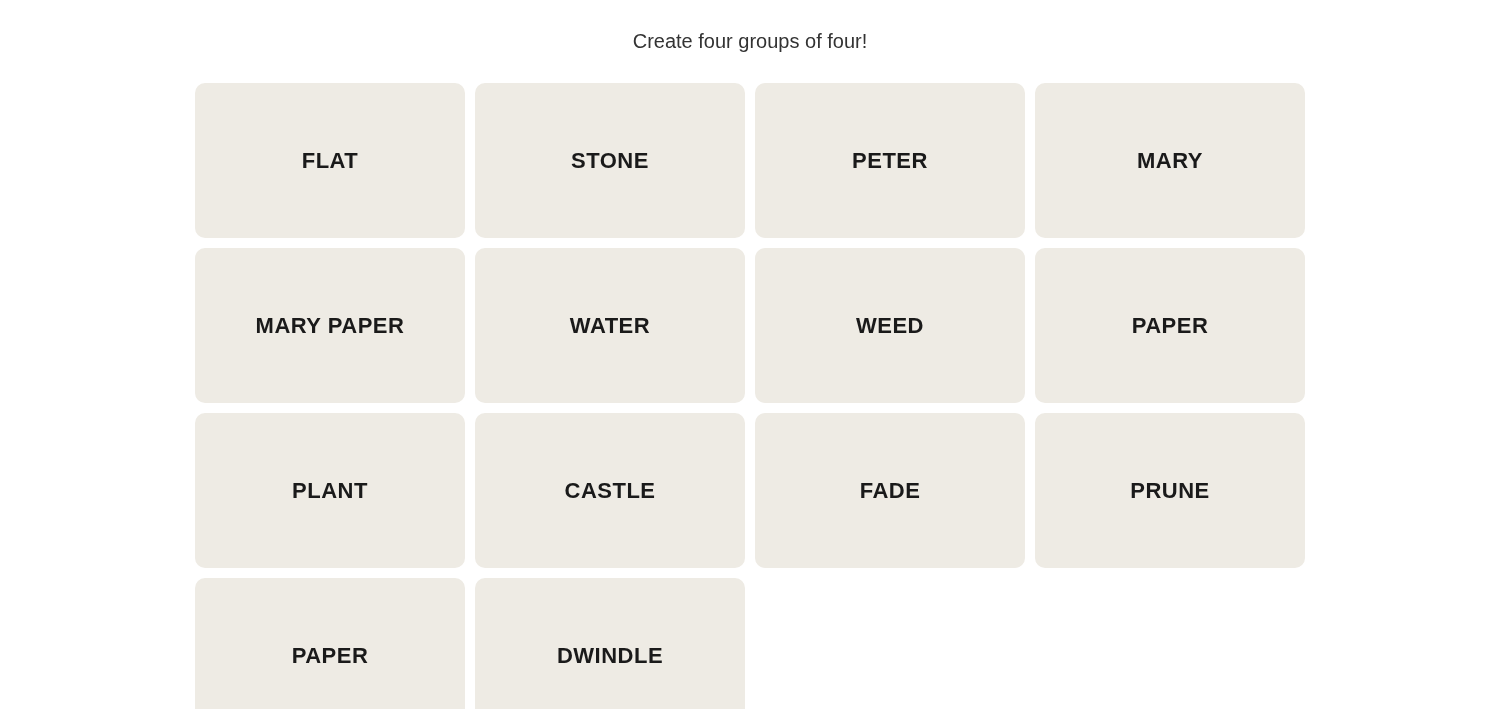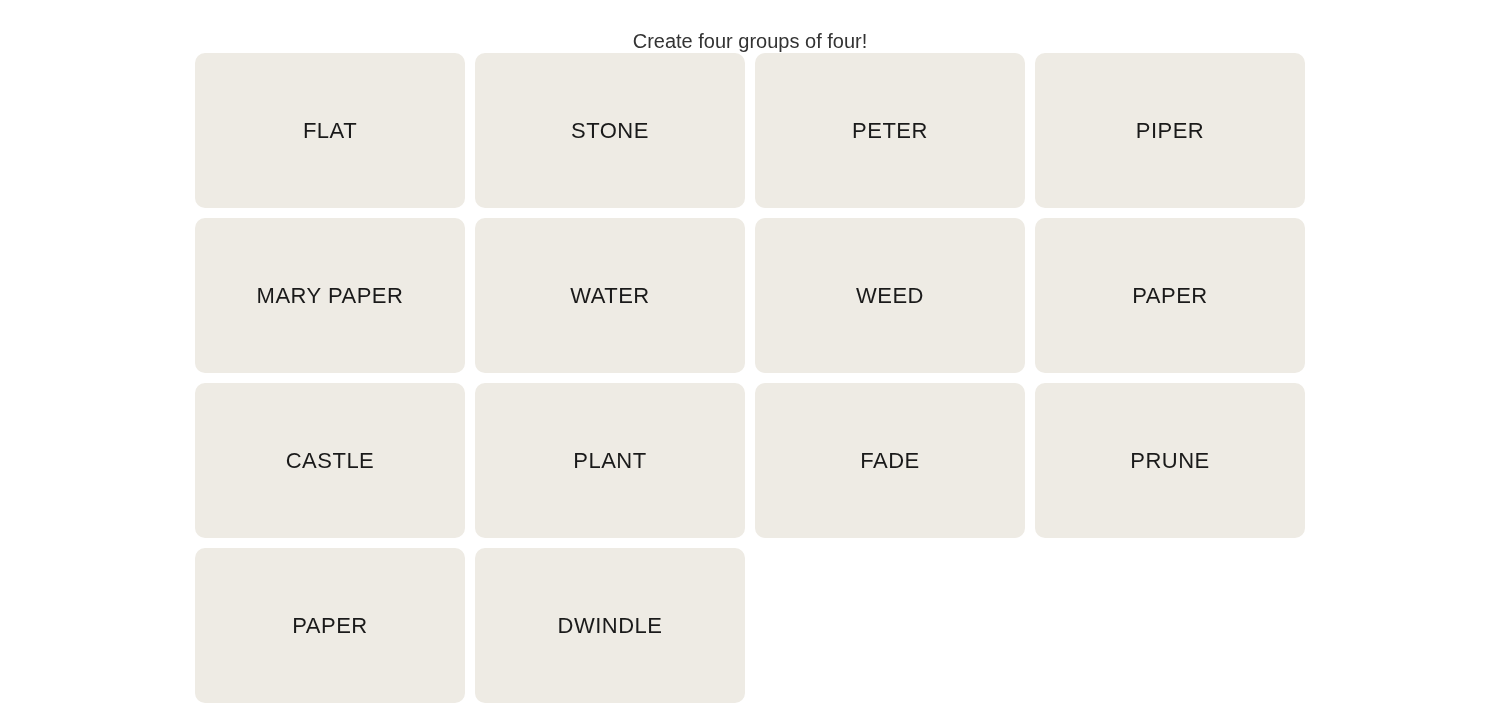--- a/index.html
+++ b/index.html
@@ -14,20 +14,21 @@
       display: flex;
       flex-direction: column;
       align-items: center;
       padding: 30px 20px;
       min-height: 709px;
     }
 
     .subtitle {
       font-size: 20px;
       color: #333333;
+      margin-bottom: 30px;
       font-weight: normal;
     }
 
     .grid {
       display: grid;
       grid-template-columns: repeat(4, 270px);
       grid-template-rows: repeat(4, 155px);
       gap: 10px;
     }
 
@@ -37,21 +38,21 @@
       display: flex;
       align-items: center;
       justify-content: center;
       cursor: pointer;
       transition: background-color 0.15s ease;
       user-select: none;
     }
 
     .card-label {
       font-size: 22px;
-      font-weight: 400;
+      font-weight: 700;
       color: #1a1a1a;
       text-align: right;
       padding: 10px;
       letter-spacing: 0.5px;
     }
   </style>
 </head>
 <body>
 
 <p class="subtitle">Create four groups of four!</p>
@@ -60,39 +61,39 @@
 <div class="card">
       <span class="card-label">FLAT</span>
     </div>
     <div class="card">
       <span class="card-label">STONE</span>
     </div>
     <div class="card">
       <span class="card-label">PETER</span>
     </div>
     <div class="card">
-      <span class="card-label">PIPER</span>
+      <span class="card-label">MARY</span>
     </div>
     <div class="card">
       <span class="card-label">MARY PAPER</span>
     </div>
     <div class="card">
       <span class="card-label">WATER</span>
     </div>
     <div class="card">
       <span class="card-label">WEED</span>
     </div>
     <div class="card">
       <span class="card-label">PAPER</span>
     </div>
     <div class="card">
-      <span class="card-label">CASTLE</span>
+      <span class="card-label">PLANT</span>
     </div>
     <div class="card">
-      <span class="card-label">PLANT</span>
+      <span class="card-label">CASTLE</span>
     </div>
     <div class="card">
       <span class="card-label">FADE</span>
     </div>
     <div class="card">
       <span class="card-label">PRUNE</span>
     </div>
     <div class="card">
       <span class="card-label">PAPER</span>
     </div>

